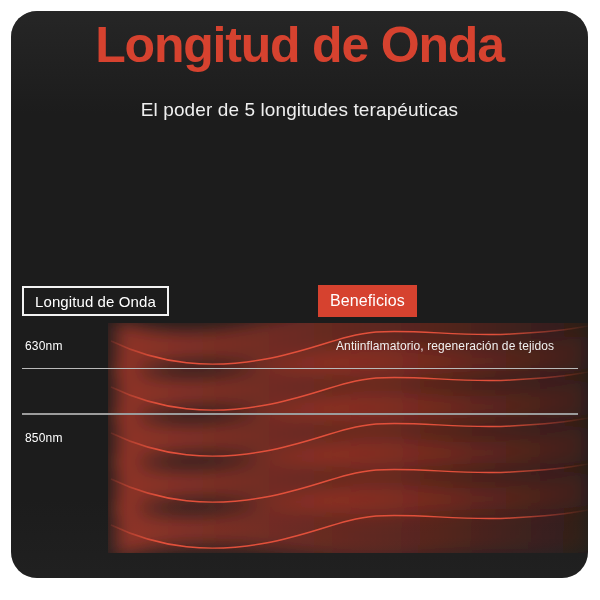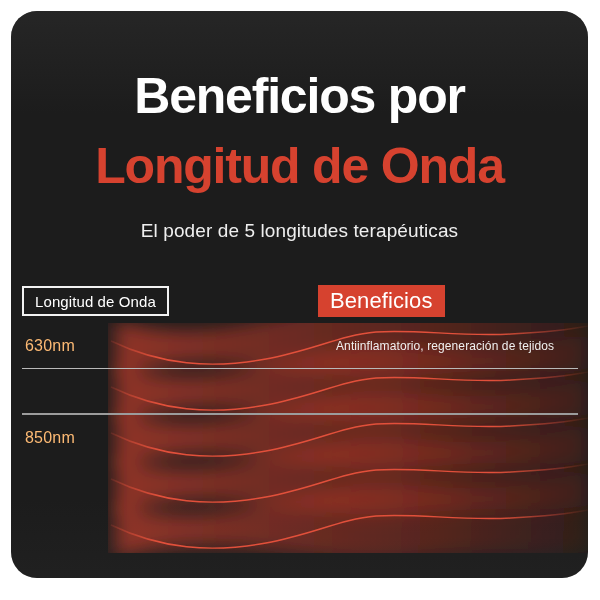--- a/index.html
+++ b/index.html
@@ -105,21 +105,21 @@
     position: absolute;
     left: 307px;
     top: 1px;
     height: 32px;
     box-sizing: border-box;
     padding: 0 12px;
     display: flex;
     align-items: center;
     background: #d6422f;
     color: #ffffff;
-    font-size: 22px;
+    font-size: 16px;
     letter-spacing: 0.1px;
     white-space: nowrap;
   }
 
   
   .rows {
     position: relative;
     width: 577px;
     height: 230px;
   }
@@ -150,22 +150,22 @@
   }
   .row-sep.strong { height: 2px; background: #9c9c9c; }
 
   .cell-wavelength {
     position: absolute;
     left: 14px;
     top: 0;
     height: 46px;
     display: flex;
     align-items: center;
-    font-size: 16px;
-    color: #fdba74;
+    font-size: 12px;
+    color: #ffffff;
     letter-spacing: 0.2px;
     z-index: 4;
   }
 
   .cell-benefit {
     position: absolute;
     left: 297px;
     top: 0;
     height: 46px;
     width: 290px;
@@ -181,21 +181,20 @@
   }
 </style>
 </head>
 <body>
 
 <div class="canvas">
   <div class="card">
     <div class="card-bg-sheen"></div>
 
     <div class="header">
-      <h1 class="title line1">Beneficios por</h1>
       <h1 class="title line2">Longitud de Onda</h1>
       <p class="subtitle">El poder de 5 longitudes terapéuticas</p>
     </div>
 
     <div class="table">
 
       <div class="table-head">
         <div class="th-wavelength">Longitud de Onda</div>
         <div class="th-benefits">Beneficios</div>
       </div>

